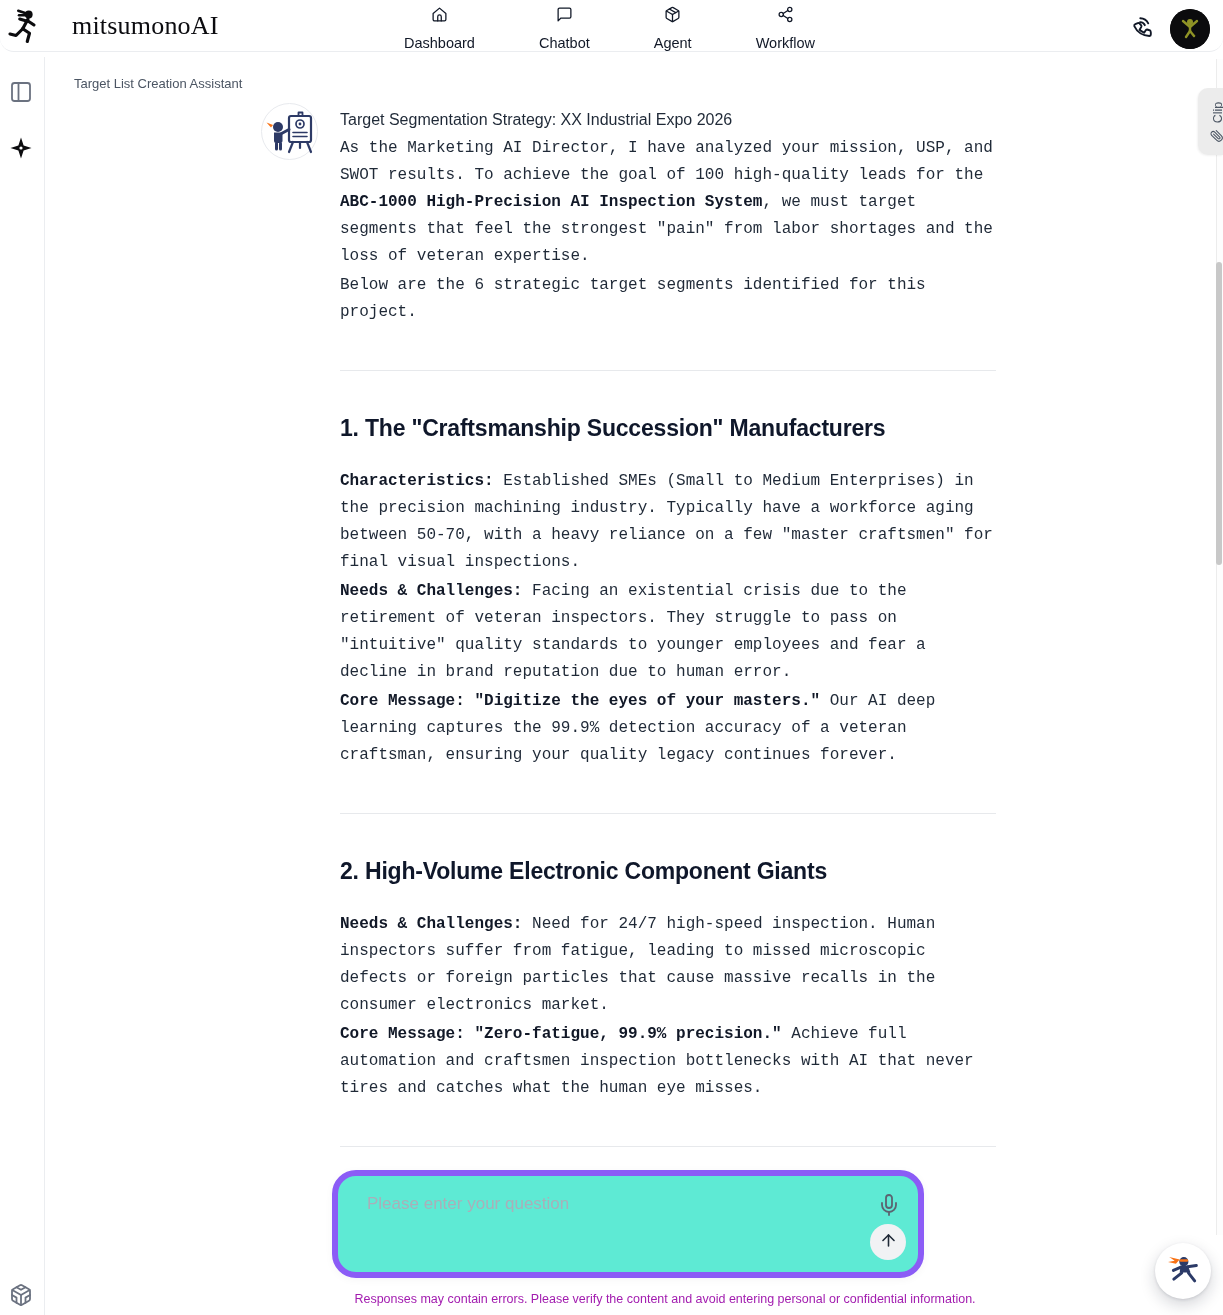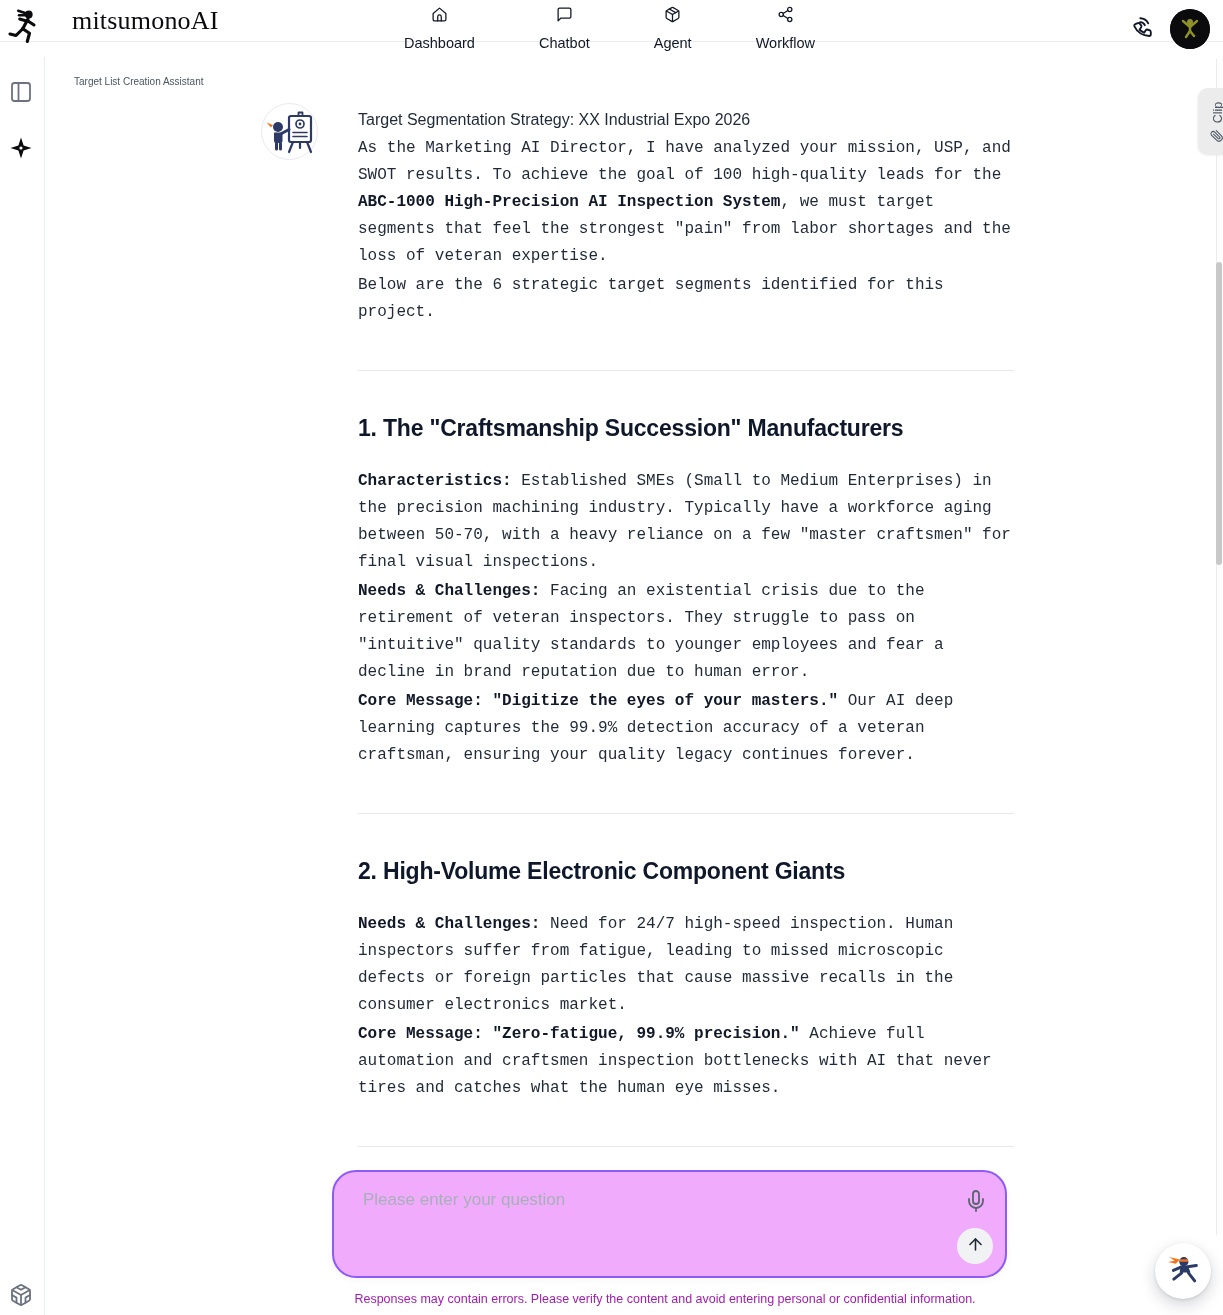--- a/index.html
+++ b/index.html
@@ -2,53 +2,53 @@
 <html><head>
 <meta charset="utf-8">
 <style>
   * { margin:0; padding:0; box-sizing:border-box; }
   html,body { background:#ffffff; }
   .page {
     position:relative; width:1223px; height:1315px; overflow:hidden;
     background:#fff; font-family:"Liberation Sans", sans-serif; color:#1f2937;
   }
   
-  .header { position:absolute; top:0; left:0; right:0; height:42px; background:#fff;
-            border-bottom:1px solid #ebedf0; z-index:6; }
+  .header { position:absolute; top:0; left:0; right:0; height:52px; background:#fff;
+            border-bottom:1px solid #ebedf0; z-index:6;border-radius:14px; }
   .logo-btn { position:absolute; left:7px; top:6px; width:36px; height:44px; cursor:pointer; background:none; border:none; }
   .brand { position:absolute; left:72px; top:50%; transform:translateY(-50%);
            font-family:"Liberation Serif", serif; font-size:26px; color:#0b0b0f; letter-spacing:.2px; cursor:pointer; }
   .nav { position:absolute; left:404px; top:0; height:57px; display:flex; align-items:center; gap:64px; }
   .nav-item { display:flex; align-items:center; gap:9px; font-size:14.5px; color:#111827; cursor:pointer;flex-direction:column; }
   .nav-item svg { width:17px; height:17px; }
   .hdr-right { position:absolute; right:13px; top:0; height:57px; display:flex; align-items:center; gap:19px; }
   .phone-btn { width:24px; height:24px; color:#111827; background:none; border:none; cursor:pointer; }
   .avatar { width:40px; height:40px; border-radius:50%; background:#0b0b0d; overflow:hidden; cursor:pointer;
             display:grid; place-items:center; }
   
   .rail { position:absolute; left:0; top:57px; bottom:0; width:45px; background:#fff;
           border-right:1px solid #ebedf0; z-index:5; }
   .rail-btn { position:absolute; left:9px; width:24px; height:24px; background:none; border:none; cursor:pointer; }
   .rail-btn svg { width:100%; height:100%; }
   
   .main { position:absolute; left:45px; top:57px; right:0; bottom:0; background:#fff; }
-  .breadcrumb { position:absolute; left:29px; top:19px; font-size:10px; color:#4b5563; }
-  .thread { position:absolute; left:216px; top:46px; display:flex; gap:40px; }
+  .breadcrumb { position:absolute; left:29px; top:19px; font-size:13px; color:#4b5563; }
+  .thread { position:absolute; left:216px; top:46px; display:flex; gap:22px; }
   .msg-avatar { width:57px; height:57px; border-radius:50%; border:1px solid #e8eaee; background:#fff;
                 flex:none; display:grid; place-items:center; }
   .msg-body { width:656px; font-size:16px; line-height:27px; color:#1f2937; }
   .msg-title { line-height:27px; margin-top:3px; }
   .msg-body p { margin:2px 0 0;font-family:Liberation Mono, monospace; }
   .msg-body h2 { font-size:23px; line-height:31px; font-weight:700; color:#0f172a;
                  letter-spacing:-.2px; margin:42px 0 24px; }
   .msg-body hr { border:none; border-top:1px solid #e7e9ec; margin:44px 0 0; }
   .msg-body strong { font-weight:700; color:#111827; }
   
-  .composer { position:absolute; left:287px; top:1113px; width:675px; height:108px; background:#f0abfc;
-              border:2px solid #8b5cf6; border-radius:24px; box-shadow:0 2px 8px rgba(15,23,42,.04); z-index:4; }
+  .composer { position:absolute; left:287px; top:1113px; width:592px; height:108px; background:#5eead4;
+              border:6px solid #8b5cf6; border-radius:24px; box-shadow:0 2px 8px rgba(15,23,42,.04); z-index:4; }
   .composer textarea { position:absolute; left:29px; top:18px; width:510px; height:70px; border:none; outline:none;
               resize:none; background:transparent; font-family:"Liberation Sans", sans-serif;
               font-size:17px; color:#1f2937; }
   .composer textarea::placeholder { color:#a9afb9; }
   .mic-btn { position:absolute; right:17px; top:17px; width:24px; height:24px; color:#5b6470;
              background:none; border:none; cursor:pointer; }
   .send-btn { position:absolute; right:12px; bottom:12px; width:36px; height:36px; border-radius:50%;
               background:#f1f2f4; border:none; cursor:pointer; display:grid; place-items:center; color:#1f2937; }
   .disclaimer { position:absolute; left:287px; top:1235px; width:666px; text-align:center;
                 font-size:12.5px; color:#a21caf; z-index:4; }

